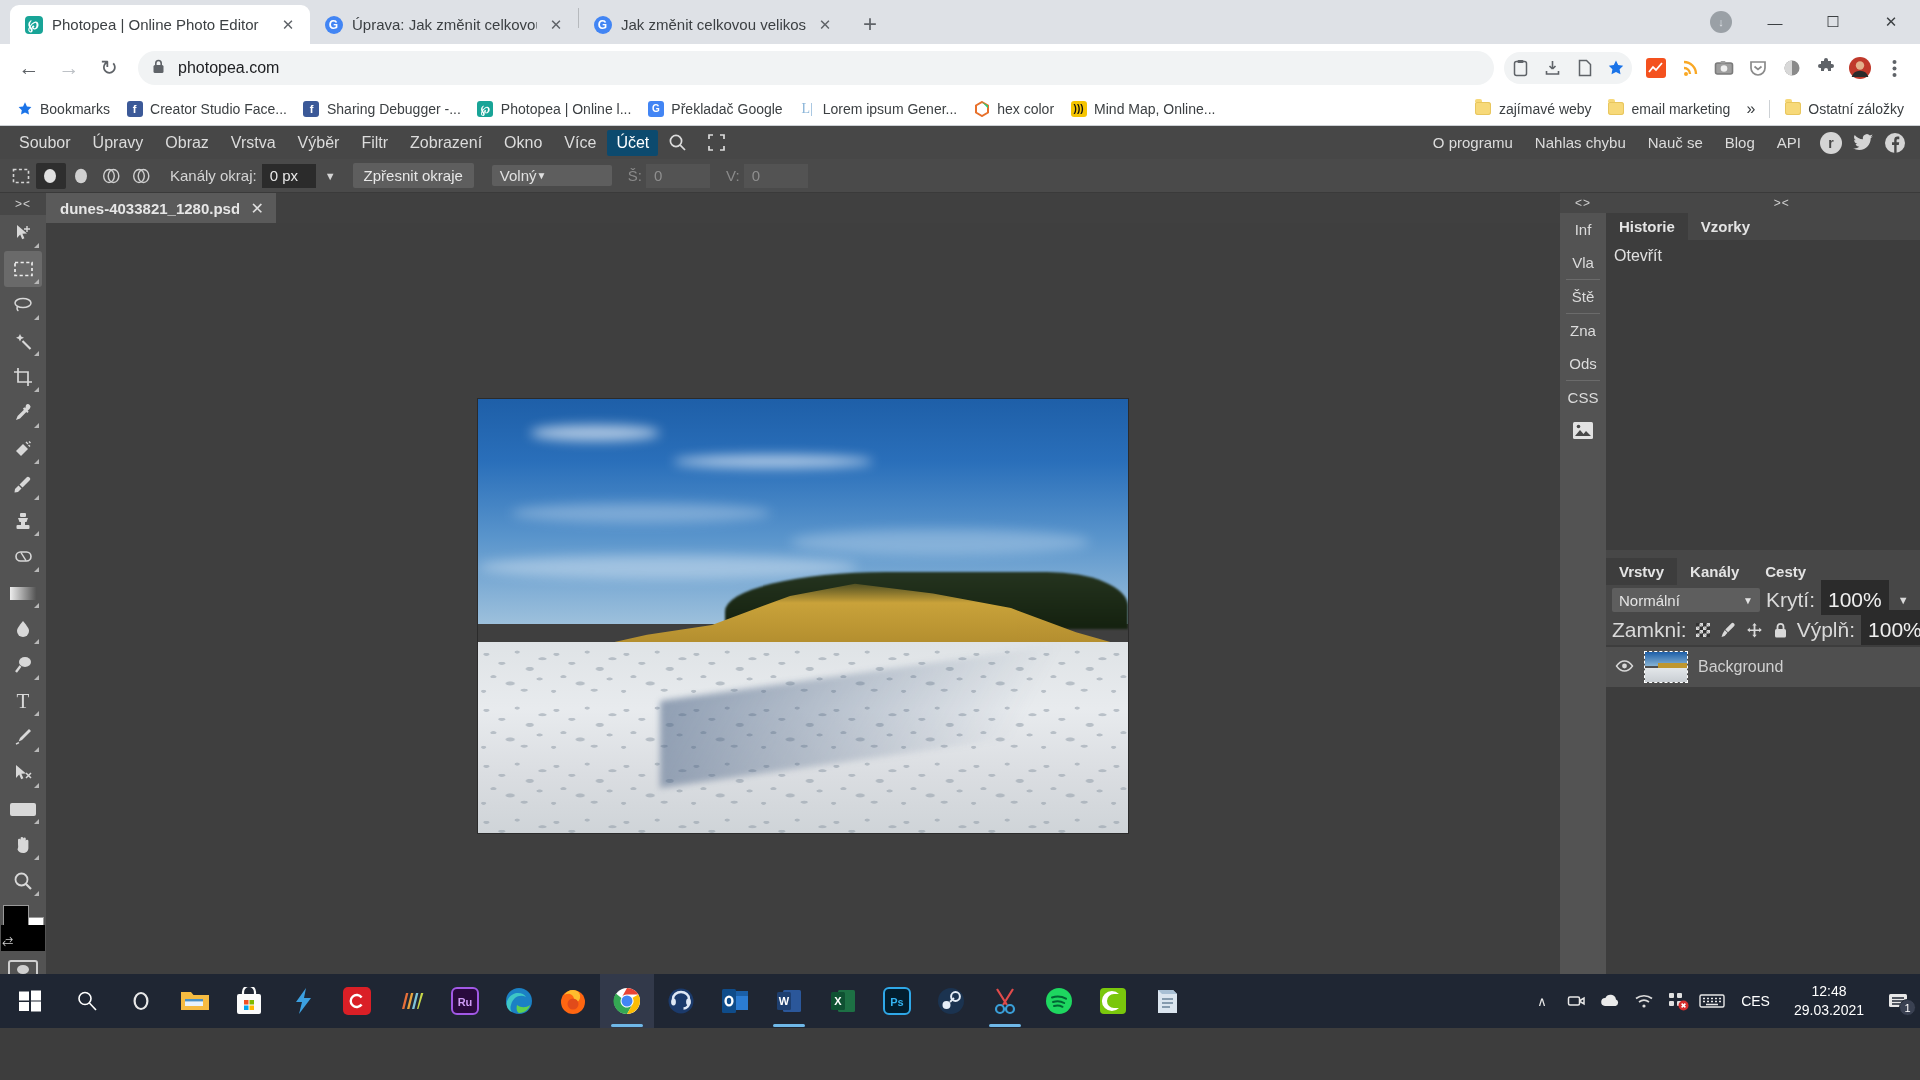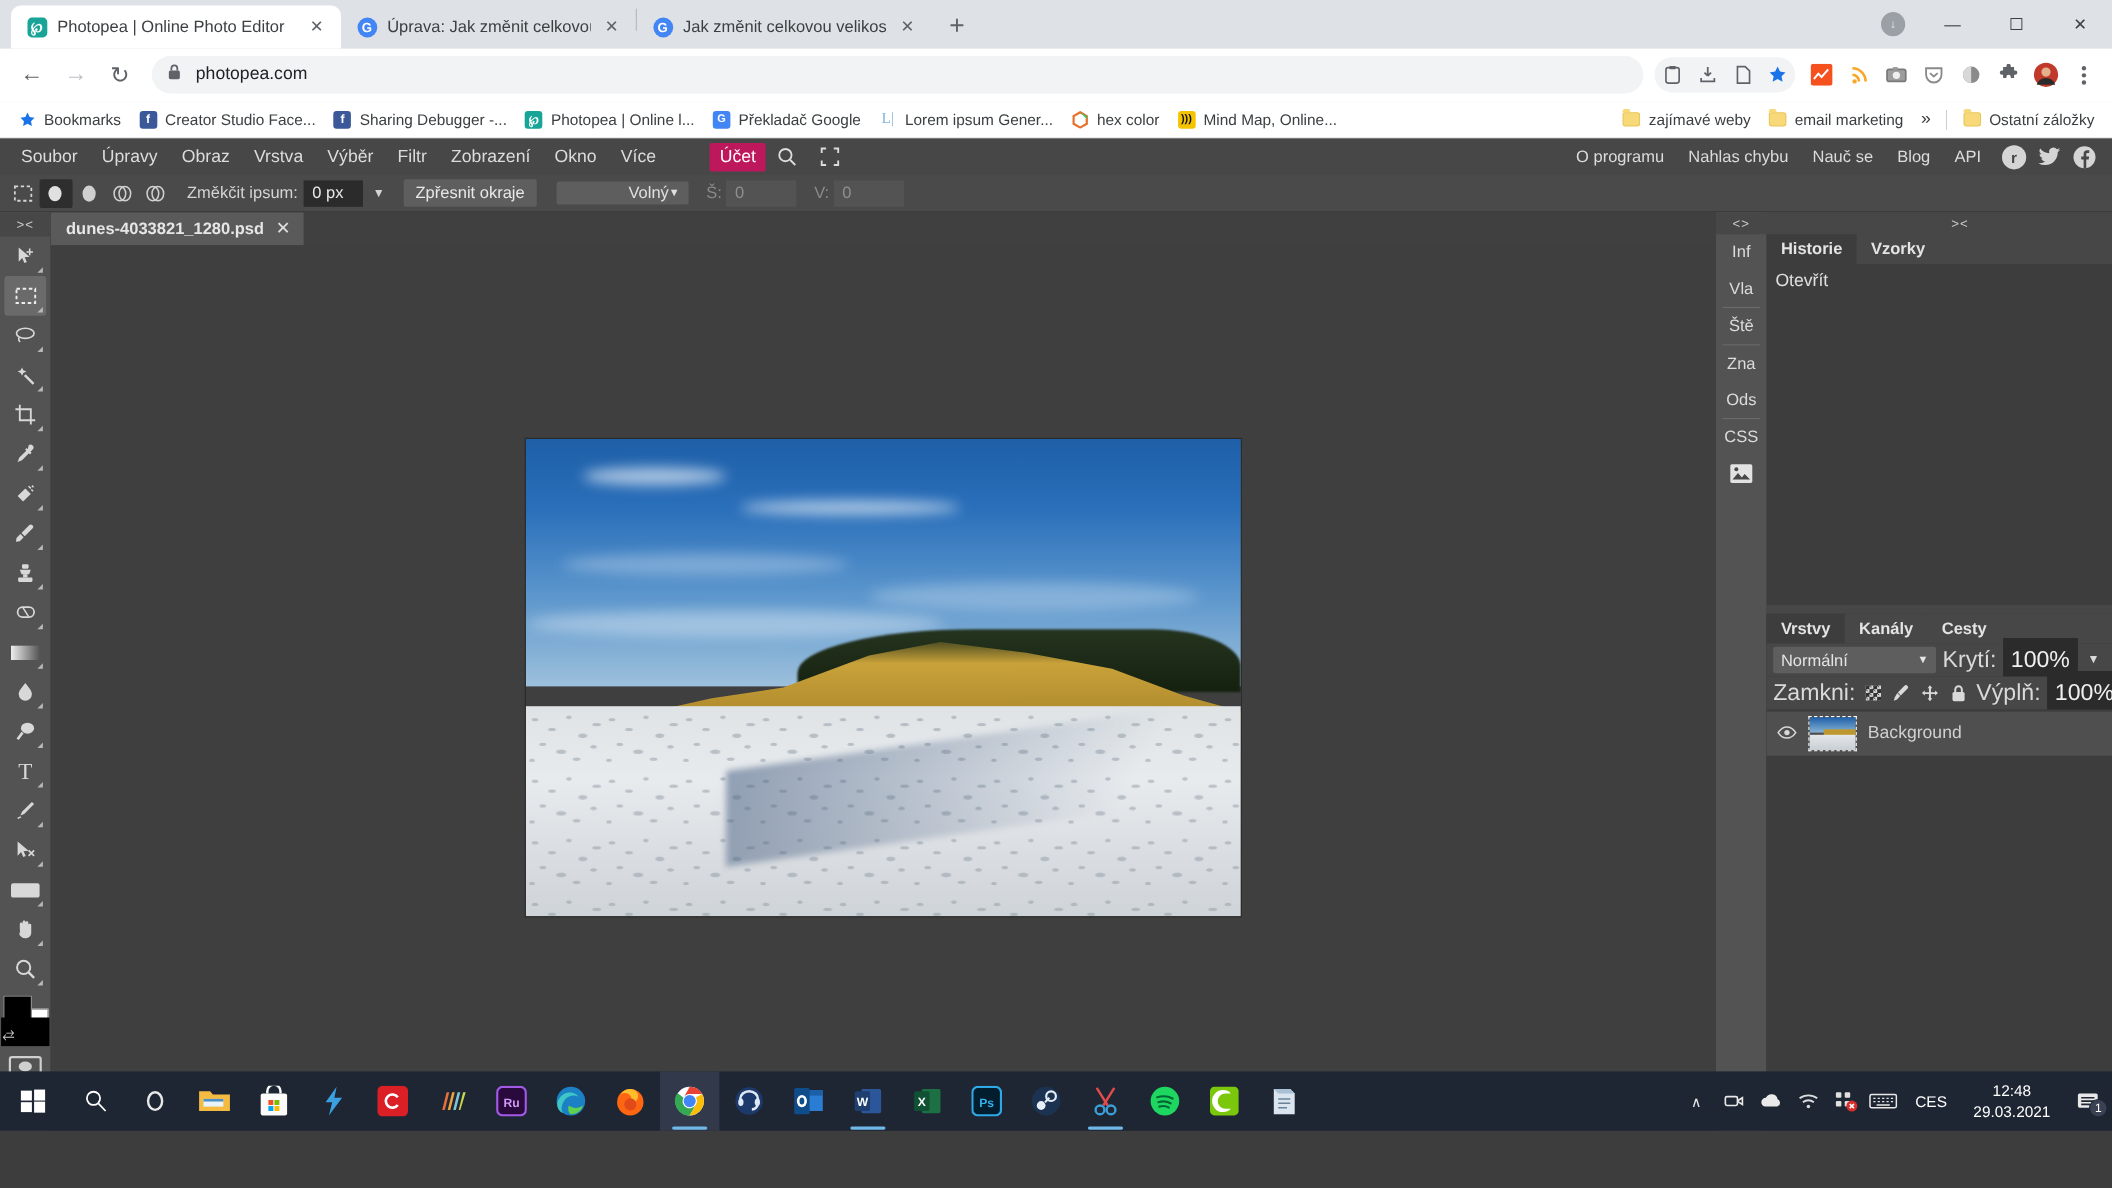--- a/index.html
+++ b/index.html
@@ -111,21 +111,21 @@
   .bm-div { width: 1px; height: 18px; background: #cdd1d5; margin: 0 6px; }
 
   
   .ppa { width: 1920px; height: 902px; background: #474747; position: relative; }
 
   .ppmenu {
     height: 33px; background: #474747; display: flex; align-items: center;
     padding-left: 8px; font-size: 16px; color: #dcdcdc; position: relative;
   }
   .mi { padding: 4px 11px; line-height: 1; white-space: nowrap; }
-  .mi.acct { background: #be185d; color: #fff; padding: 5px 9px; border-radius: 2px; margin-left: 38px; }
+  .mi.acct { background: #0c4a6e; color: #fff; padding: 5px 9px; border-radius: 2px; }
   .mi-icon { padding: 4px 10px; display: flex; align-items: center; }
   .ppmenu-right {
     position: absolute; right: 12px; top: 0; height: 33px;
     display: flex; align-items: center; gap: 0px; font-size: 15px; color: #dcdcdc;
   }
   .soc { width: 26px; height: 26px; display: flex; align-items: center; justify-content: center; margin-left: 6px; }
   .soc-c { width: 22px; height: 22px; border-radius: 50%; background: #d5d5d5;
           display: flex; align-items: center; justify-content: center; color: #474747; font-size: 14px; font-weight: bold; }
 
   .optbar {
@@ -141,21 +141,21 @@
     background: #2b2b2b; color: #e8e8e8; height: 24px; padding: 0 8px;
     display: flex; align-items: center; font-size: 15px; min-width: 54px;
   }
   .ob-caret { padding: 0 9px; font-size: 11px; color: #d4d4d4; }
   .ob-btn {
     background: #5e5e5e; color: #e8e8e8; height: 25px; padding: 0 11px;
     display: flex; align-items: center; border-radius: 2px; margin-left: 8px; font-size: 15px;
   }
   .ob-drop {
     background: #5e5e5e; color: #e0e0e0; height: 21px; width: 120px;
-    display: flex; align-items: center; justify-content: flex-end;
+    display: flex; align-items: center; justify-content: flex-start;
     padding: 0 8px; border-radius: 2px; margin-left: 18px; font-size: 15px;
   }
   .ob-dim { color: #8a8a8a; margin-left: 16px; margin-right: 4px; }
   .ob-dimbox { background: #535353; color: #8f8f8f; height: 24px; width: 64px;
               display: flex; align-items: center; padding: 0 8px; font-size: 15px; }
 
   .ppbody { position: absolute; top: 67px; left: 0; right: 0; bottom: 0; display: flex; }
 
   
   .tools {
@@ -619,21 +619,21 @@
           <ellipse cx="8" cy="9" rx="5.3" ry="6.5" fill="none" stroke="#cfcfcf" stroke-width="1.4"></ellipse>
           <ellipse cx="12.5" cy="9" rx="5.3" ry="6.5" fill="none" stroke="#cfcfcf" stroke-width="1.4"></ellipse>
         </svg>
     </div>
     <div class="ob-sel">
       <svg width="20" height="18" viewBox="0 0 20 18">
           <ellipse cx="8" cy="9" rx="5.3" ry="6.5" fill="none" stroke="#cfcfcf" stroke-width="1.4"></ellipse>
           <ellipse cx="12.5" cy="9" rx="5.3" ry="6.5" fill="none" stroke="#cfcfcf" stroke-width="1.4"></ellipse>
         </svg>
     </div>
-    <div class="ob-lbl">Změkčit ipsum:</div>
+    <div class="ob-lbl">Kanály okraj:</div>
     <div class="ob-input">0 px</div>
     <div class="ob-caret">▼</div>
     <div class="ob-btn">Zpřesnit okraje</div>
     <div class="ob-drop">
       <span>Volný</span>
       <span style="font-size:10px">▼</span>
     </div>
     <div class="ob-dim">Š:</div>
     <div class="ob-dimbox">0</div>
     <div class="ob-dim">V:</div>

